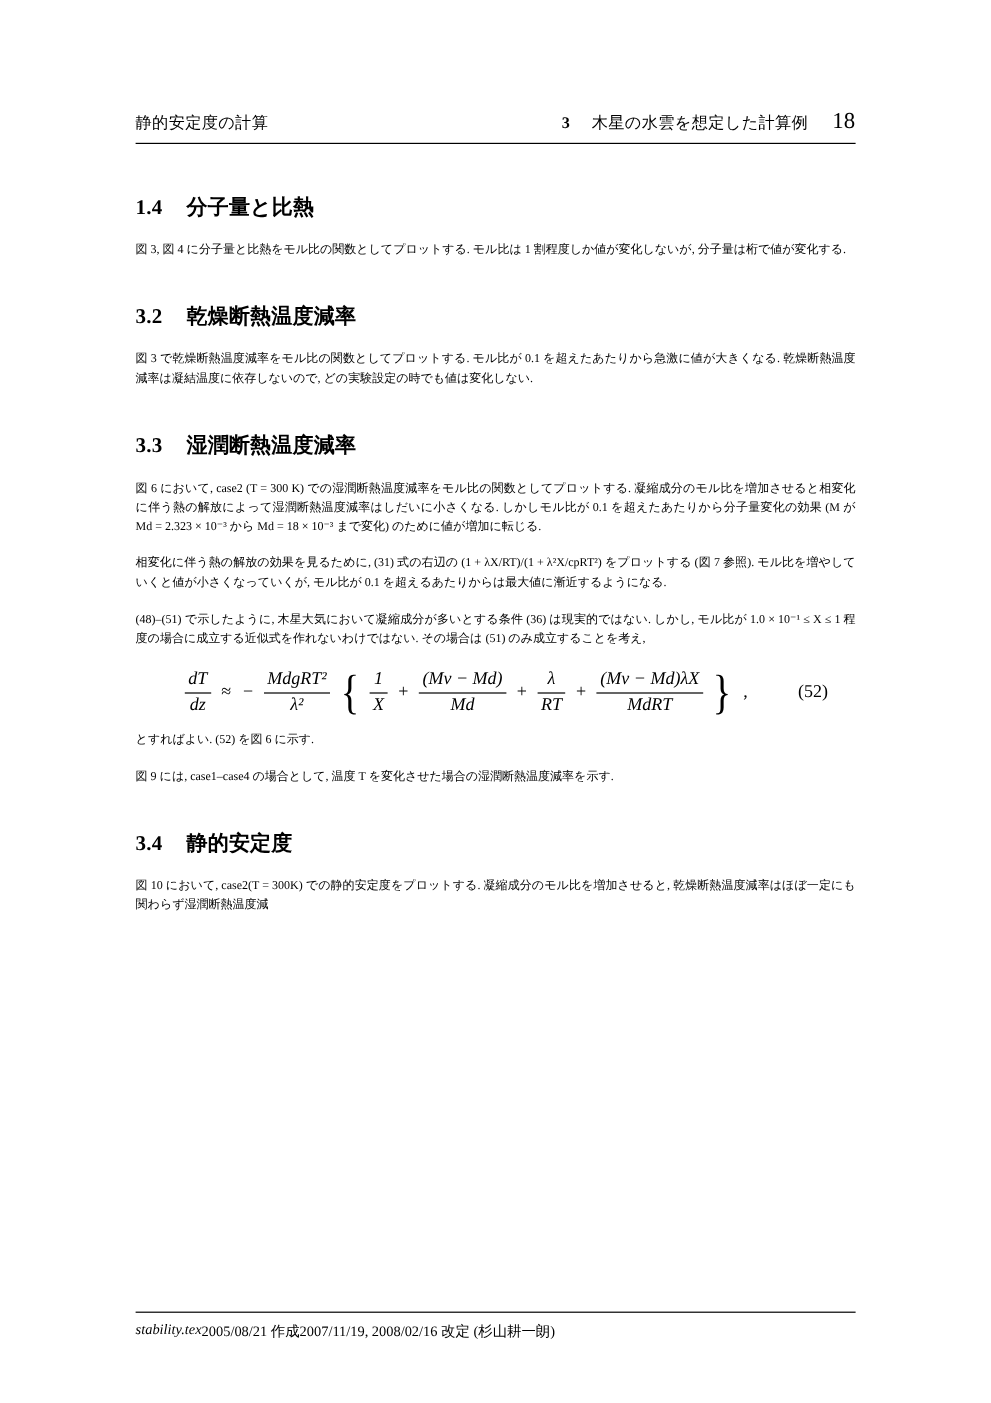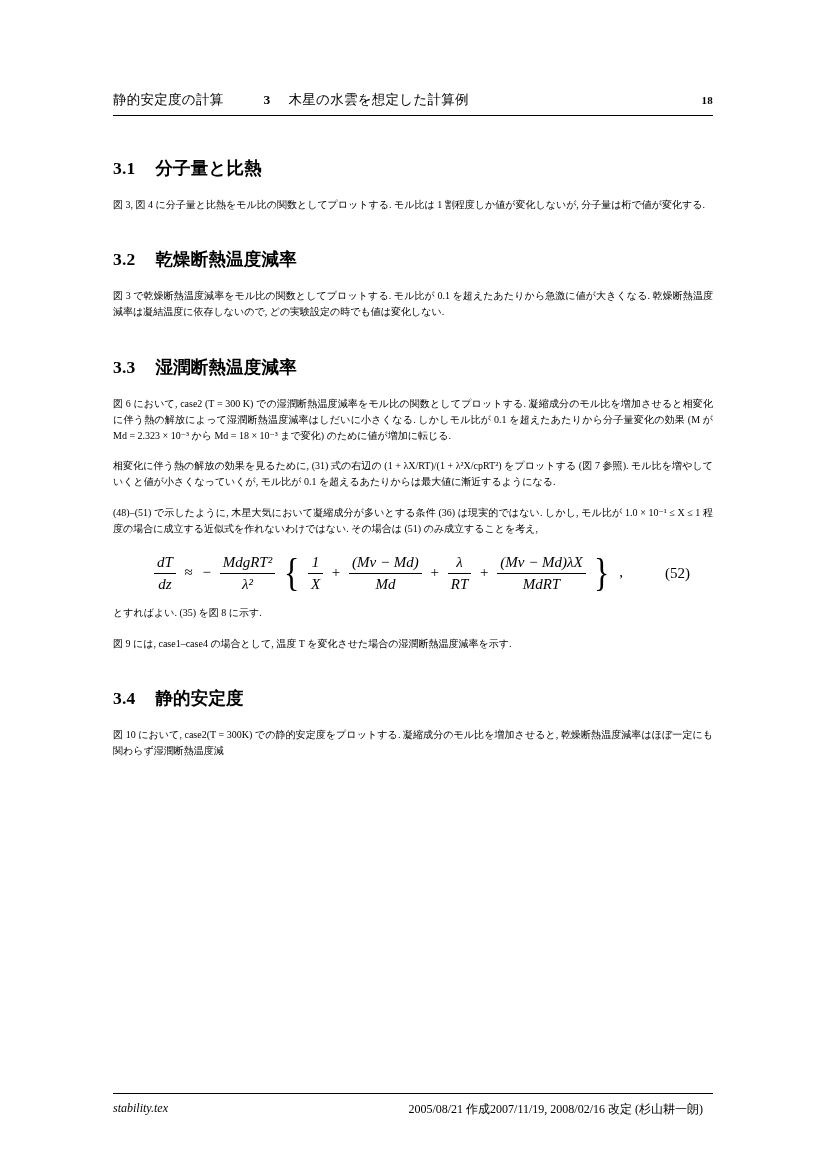--- a/index.html
+++ b/index.html
@@ -36,28 +36,28 @@
     display: flex;
     align-items: baseline;
     font-size: 13.5px;
     letter-spacing: 0.02em;
     padding-bottom: 6px;
     border-bottom: 1.1px solid #000;
   }
   .runhead .rh-left { flex: 0 0 auto; }
   .runhead .rh-mid {
     flex: 1 1 auto;
-    text-align: left;
+    text-align: right;
     padding-left: 40px;
   }
   .runhead .rh-mid .secnum { margin-right: 18px; font-weight: bold; }
   .runhead .rh-page {
     flex: 0 0 auto;
-    font-weight: bold;
-    font-size: 11px;
+    font-weight: normal;
+    font-size: 19px;
     margin-left: 20px;
   }
 
   
   h2.sec {
     font-size: 17.5px;
     font-weight: bold;
     margin: 0;
     padding: 0;
     letter-spacing: 0.01em;
@@ -128,40 +128,40 @@
     position: absolute;
     left: 113px;
     top: 1082px;
     width: 600px;
     border-top: 1.1px solid #000;
     padding-top: 7px;
     display: flex;
     font-size: 12px;
   }
   .footer .f-left { flex: 0 0 auto; font-style: italic; }
-  .footer .f-right { flex: 1 1 auto; text-align: right; padding-right: 10px;}
+  .footer .f-right { flex: 1 1 auto; text-align: left; padding-right: 10px;}
 </style>
 </head>
 <body>
 
 <div class="page">
 
   <div class="content">
 
     <div class="runhead">
       <span class="rh-left">静的安定度の計算</span>
       <span class="rh-mid">
         <span class="secnum">3</span><span>木星の水雲を想定した計算例</span>
       </span>
       <span class="rh-page">18</span>
     </div>
 
     <div class="sec-wrap first">
       <h2 class="sec">
-        <span class="num">3.1</span><span>分子量と比熱</span>
+        <span class="num">1.4</span><span>分子量と比熱</span>
       </h2>
     </div>
     <p class="body">図 3, 図 4 に分子量と比熱をモル比の関数としてプロットする. モル比は 1 割程度しか値が変化しないが, 分子量は桁で値が変化する.</p>
 
     <div class="sec-wrap">
       <h2 class="sec">
         <span class="num">3.2</span><span>乾燥断熱温度減率</span>
       </h2>
     </div>
     <p class="body">図 3 で乾燥断熱温度減率をモル比の関数としてプロットする. モル比が 0.1 を超えたあたりから急激に値が大きくなる. 乾燥断熱温度減率は凝結温度に依存しないので, どの実験設定の時でも値は変化しない.</p>
@@ -206,21 +206,21 @@
         <span class="frac">
           <span class="top">(Mv − Md)λX</span>
           <span class="bot">MdRT</span>
         </span>
         <span class="bigbrace">}</span>
         <span class="op">,</span>
       </div>
       <div class="eqtag">(52)</div>
     </div>
 
-    <p class="body">とすればよい. (35) を図 8 に示す.</p>
+    <p class="body">とすればよい. (52) を図 6 に示す.</p>
     <p class="body">図 9 には, case1–case4 の場合として, 温度 T を変化させた場合の湿潤断熱温度減率を示す.</p>
 
     <div class="sec-wrap">
       <h2 class="sec">
         <span class="num">3.4</span><span>静的安定度</span>
       </h2>
     </div>
     <p class="body">図 10 において, case2(T = 300K) での静的安定度をプロットする. 凝縮成分のモル比を増加させると, 乾燥断熱温度減率はほぼ一定にも関わらず湿潤断熱温度減</p>
 
   </div>

